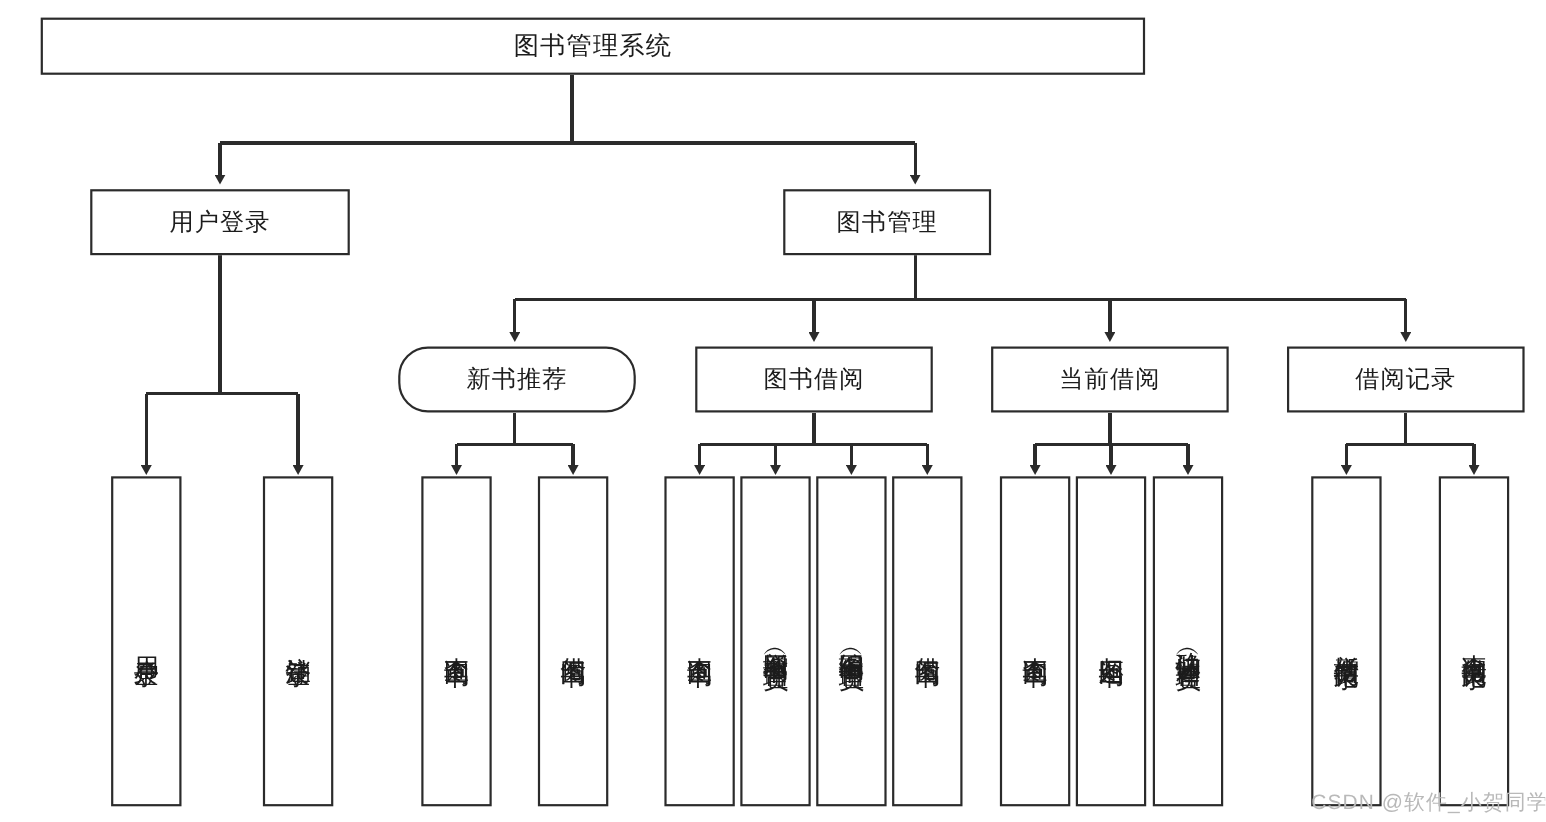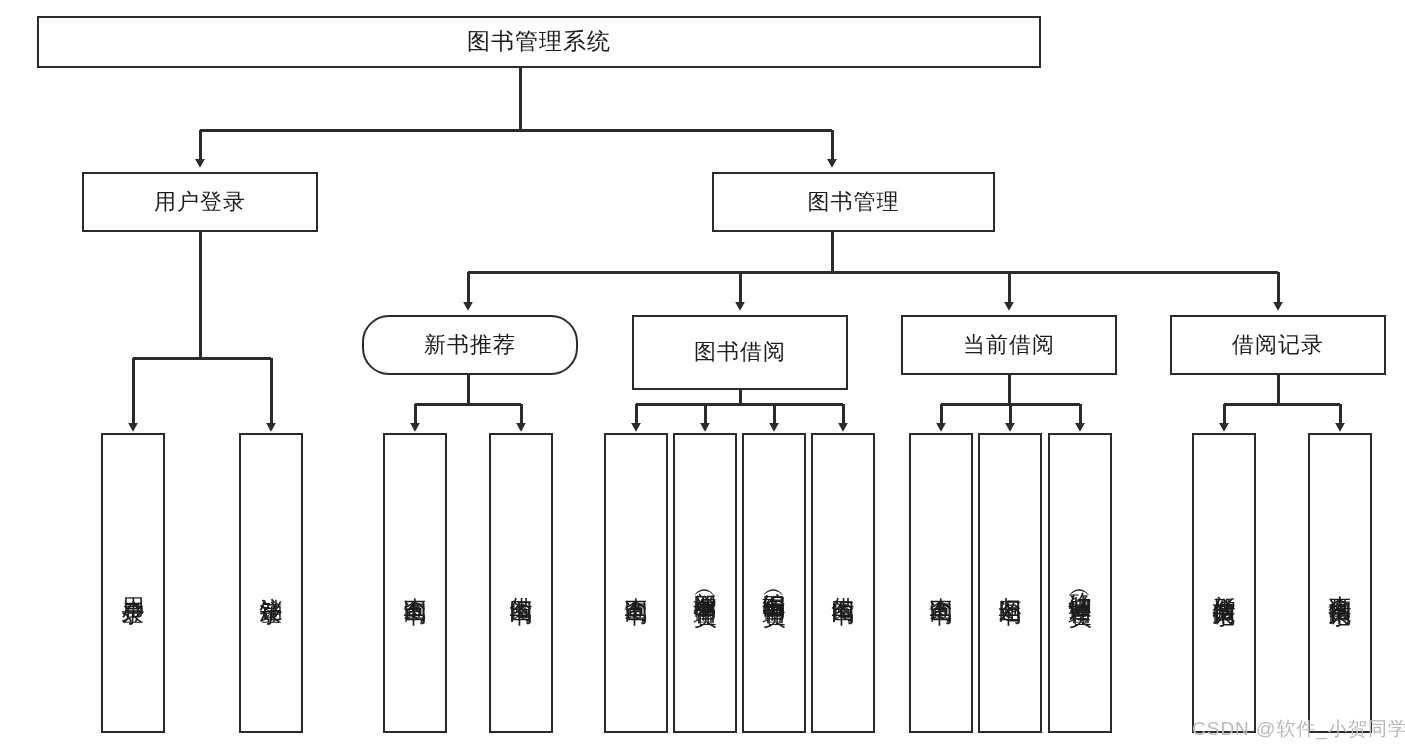--- a/index.html
+++ b/index.html
@@ -126,28 +126,28 @@
     </g>
   </svg>
 
   <div class="node node-h node-root" style="left:18px; top:16px; width:1004px; height:52px;margin-left:19px;">
     <span>图书管理系统</span>
   </div>
 
   <div class="node node-h" style="left:82px; top:172px; width:236px; height:60px;">
     <span>用户登录</span>
   </div>
-  <div class="node node-h" style="left:712px; top:172px; width:283px; height:60px;">
+  <div class="node node-h" style="left:712px; top:172px; width:189px; height:60px;">
     <span>图书管理</span>
   </div>
 
   <div class="node node-h" style="left:362px; top:315px; width:216px; height:60px;border-radius:27px;">
     <span>新书推荐</span>
   </div>
-  <div class="node node-h" style="left:632px; top:315px; width:216px; height:75px;">
+  <div class="node node-h" style="left:632px; top:315px; width:216px; height:60px;">
     <span>图书借阅</span>
   </div>
   <div class="node node-h" style="left:901px; top:315px; width:216px; height:60px;text-align:center;">
     <span>当前借阅</span>
   </div>
   <div class="node node-h" style="left:1170px; top:315px; width:216px; height:60px;text-align:center;">
     <span>借阅记录</span>
   </div>
 
   <div class="node node-v" style="left:101px; top:433px; width:64px; height:300px;">

